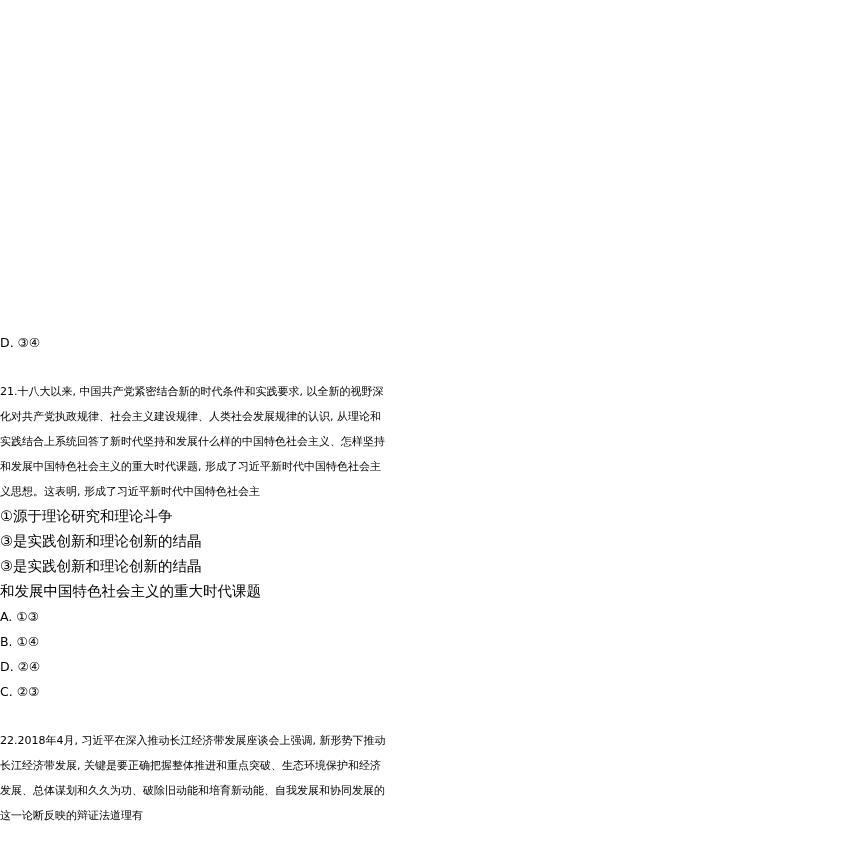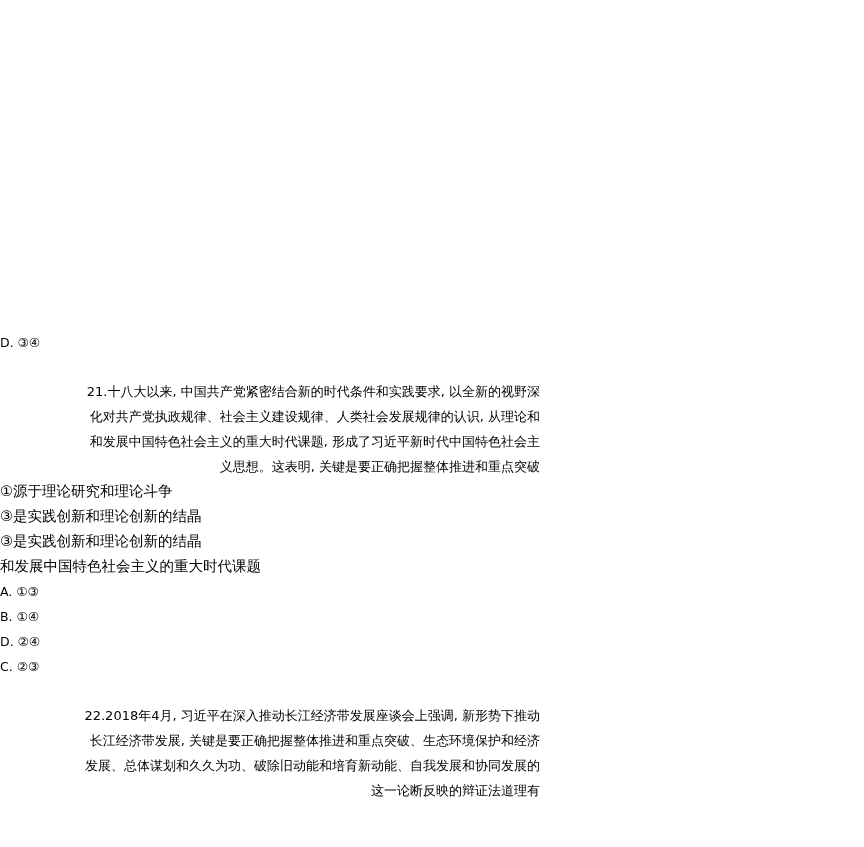--- a/index.html
+++ b/index.html
@@ -37,43 +37,43 @@
   }
   .opt {
     font-size: 14.5px;
     line-height: 25px;
     white-space: nowrap;
   }
   .small-lead {
     font-size: 12.5px;
   }
   .q-text {
-    font-size: 13px;
+    font-size: 11px;
     line-height: 25px;
-    text-align: right;
   }
   .clip-bottom {
     overflow: hidden;
   }
 </style>
 </head>
 <body>
 
 <div id="page">
   <div class="doc-body">
 
     <div class="line small-lead">D. ③④</div>
 
     <div class="block-gap"></div>
 
     <div>
       <div class="line q-text">21.十八大以来, 中国共产党紧密结合新的时代条件和实践要求, 以全新的视野深</div>
       <div class="line q-text">化对共产党执政规律、社会主义建设规律、人类社会发展规律的认识, 从理论和</div>
+      <div class="line q-text">实践结合上系统回答了新时代坚持和发展什么样的中国特色社会主义、怎样坚持</div>
       <div class="line q-text">和发展中国特色社会主义的重大时代课题, 形成了习近平新时代中国特色社会主</div>
-      <div class="line q-text">义思想。这表明, 关键是要正确把握整体推进和重点突破</div>
+      <div class="line q-text">义思想。这表明, 形成了习近平新时代中国特色社会主</div>
 
       <div class="opt">①源于理论研究和理论斗争</div>
       <div class="opt">③是实践创新和理论创新的结晶</div>
       <div class="opt">③是实践创新和理论创新的结晶</div>
       <div class="opt">和发展中国特色社会主义的重大时代课题</div>
 
       <div class="opt small-lead">A. ①③</div>
       <div class="opt small-lead">B. ①④</div>
       <div class="opt small-lead">D. ②④</div>
       <div class="opt small-lead">C. ②③</div>

